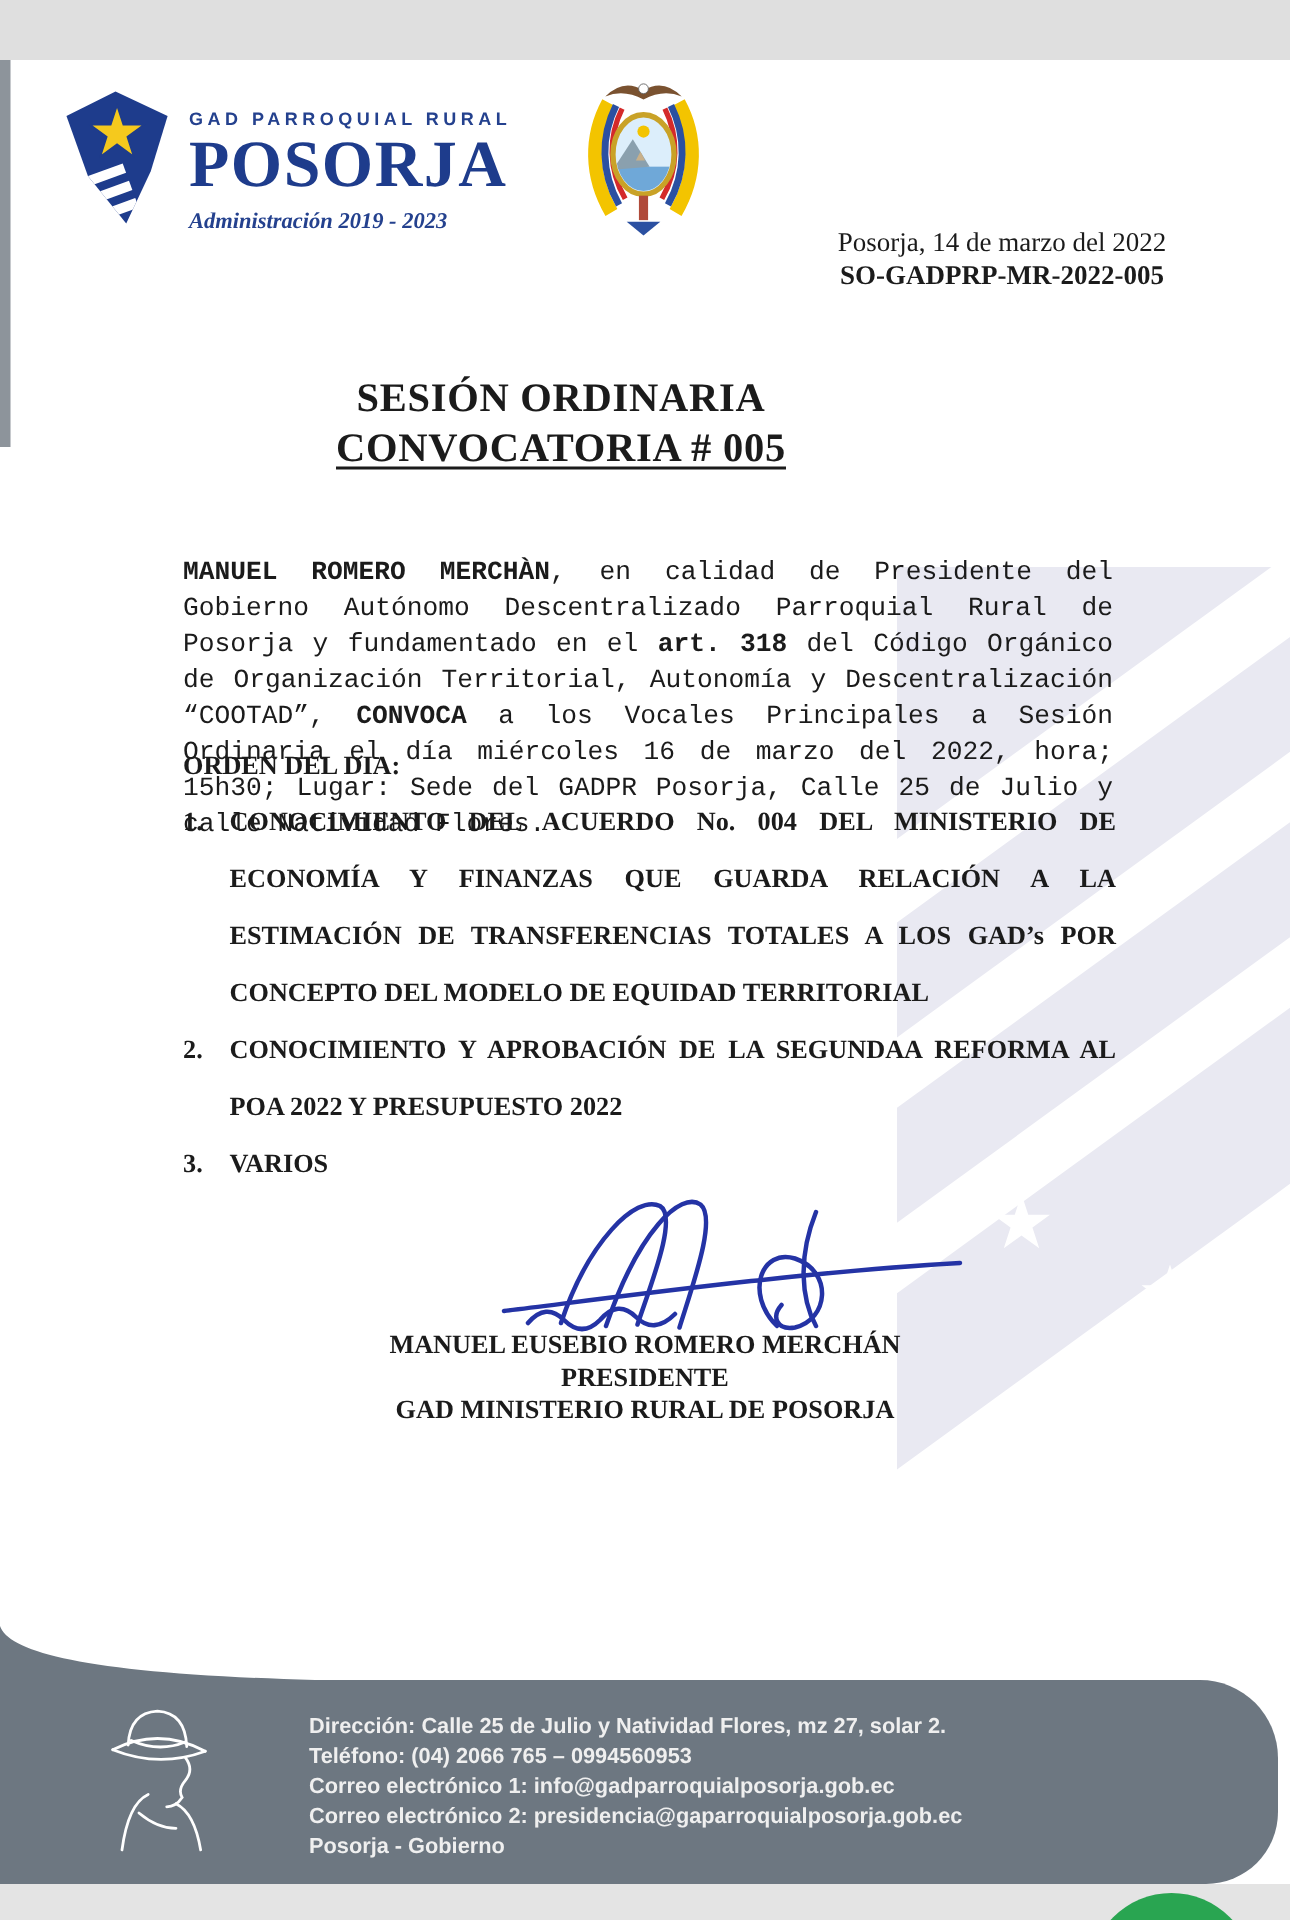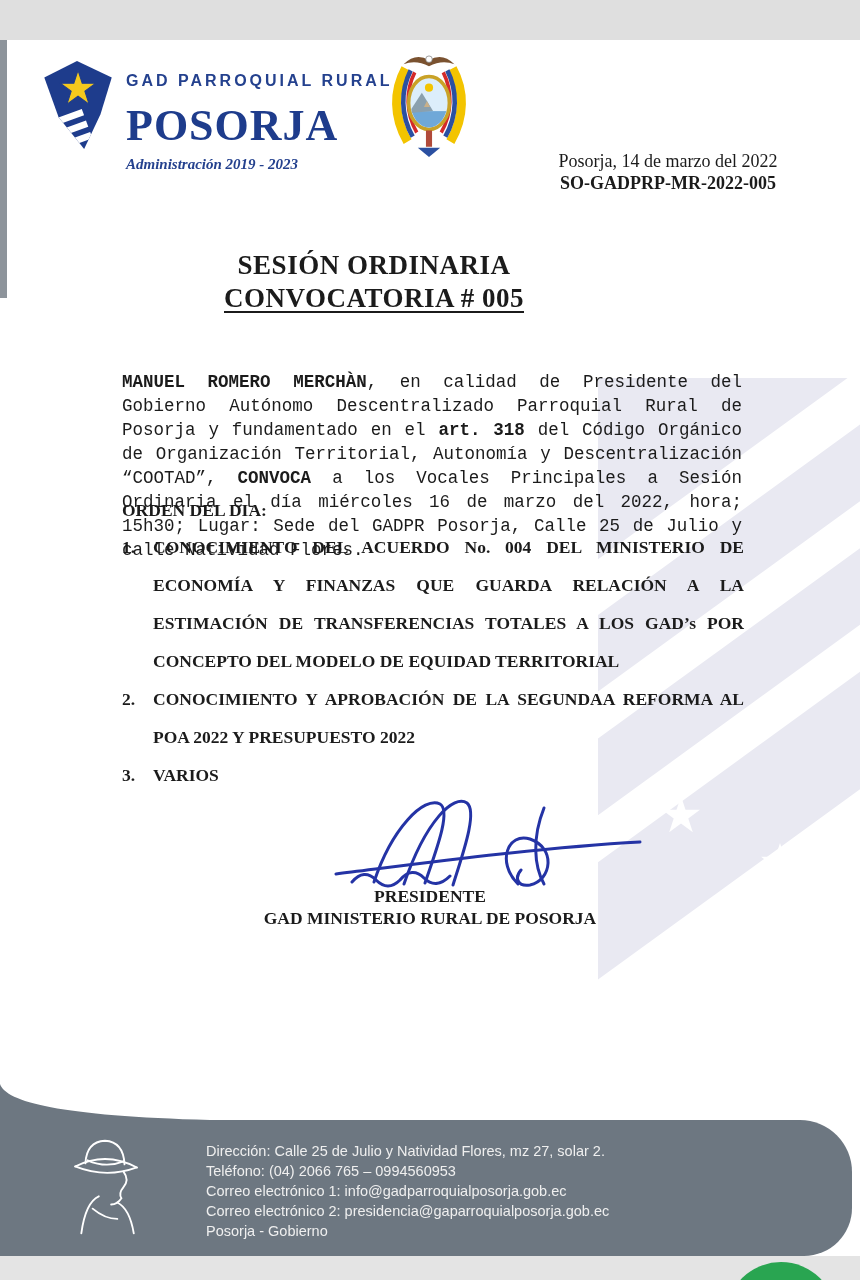--- a/index.html
+++ b/index.html
@@ -9,23 +9,23 @@
   .bottom-band{position:absolute;left:0;top:1256px;width:860px;height:24px;background:#e4e4e4;}
   .left-sliver{position:absolute;left:0;top:40px;width:7px;height:258px;background:#8d949b;}
 
   
   .watermark{position:absolute;right:0;top:378px;width:262px;height:740px;overflow:hidden;z-index:0;}
 
   
   .logo-group{position:absolute;left:38px;top:58px;display:flex;align-items:flex-start;z-index:2;}
   .logo-shield{width:78px;height:94px;}
   .logo-text{margin-left:10px;padding-top:14px;}
-  .logo-orgtype{font-family:"Liberation Sans",sans-serif;font-size:16px;font-weight:bold;
+  .logo-orgtype{font-family:"Liberation Sans",sans-serif;font-size:12px;font-weight:bold;
                 letter-spacing:3px;color:#24418e;}
-  .logo-name{font-size:44px;font-weight:bold;color:#1e3c8c;letter-spacing:1px;line-height:1.0;margin-top:14px;}
+  .logo-name{font-size:44px;font-weight:bold;color:#1e3c8c;letter-spacing:1px;line-height:1.0;margin-top:2px;}
   .logo-admin{font-size:15px;font-style:italic;font-weight:bold;color:#24418e;margin-top:8px;}
 
   .coat{position:absolute;left:383px;top:50px;width:92px;height:110px;z-index:2;}
 
   .date-block{position:absolute;left:528px;top:150px;width:280px;text-align:center;z-index:2;
               font-size:18px;line-height:22px;}
   .date-ref{font-weight:bold;}
 
   .title-block{position:absolute;left:0;top:249px;width:748px;text-align:center;z-index:2;
                font-size:27px;font-weight:bold;line-height:33px;letter-spacing:.5px;}
@@ -44,21 +44,21 @@
   .sig-svg{position:absolute;left:322px;top:790px;width:330px;height:100px;z-index:2;}
   .sig-block{position:absolute;left:0;top:886px;width:860px;text-align:center;z-index:2;
              font-size:17.5px;font-weight:bold;line-height:21.5px;}
 
   
   .footer-box{position:absolute;left:0;top:1120px;width:852px;height:136px;background:#6d7781;
               border-radius:0 52px 48px 0;z-index:3;}
   .footer-swoosh{position:absolute;left:0;top:-36px;width:210px;height:36px;}
   .hat-icon{position:absolute;left:70px;top:12px;width:72px;height:108px;}
   .footer-text{position:absolute;left:206px;top:21px;font-family:"Liberation Sans",sans-serif;
-               font-size:14.5px;line-height:20px;color:#efefef;}
+               font-size:14.5px;line-height:20px;color:#efefef;font-weight:bold;}
   .green-fab{position:absolute;left:726px;top:1262px;width:110px;height:110px;border-radius:50%;
              background:#29a551;z-index:4;border:none;cursor:pointer;}
 </style>
 </head>
 <body>
 
 <div id="canvas">
 
   <div class="top-band"></div>
 
@@ -149,20 +149,21 @@
     <g fill="none" stroke="#2433a5" stroke-width="3" stroke-linecap="round">
       <path d="M52,92 C70,38 102,6 118,14 C130,21 112,66 103,93"></path>
       <path d="M82,94 C104,30 132,4 145,13 C156,22 140,66 131,95"></path>
       <path d="M14,84 C80,76 210,58 318,52"></path>
       <path d="M30,92 q12,-14 24,-2 q12,12 24,0 q12,-14 24,-2 q12,12 26,-2"></path>
       <path d="M196,94 C174,72 186,42 208,49 C234,58 230,90 208,95 C196,97 192,88 199,80"></path>
       <path d="M222,18 C210,48 212,76 222,94"></path>
     </g>
   </svg>
   <div class="sig-block">
+    <div>MANUEL EUSEBIO ROMERO MERCHÁN</div>
     <div>PRESIDENTE</div>
     <div>GAD MINISTERIO RURAL DE POSORJA</div>
   </div>
 
   <div class="footer-box">
     <svg class="footer-swoosh" viewBox="0 0 210 36" preserveAspectRatio="none">
       <path d="M0,0 C6,18 60,32 210,36 L0,36 Z" fill="#6d7781"></path>
     </svg>
     <svg class="hat-icon" viewBox="0 0 70 100">
       <g fill="none" stroke="#ffffff" stroke-width="1.8" stroke-linecap="round">

